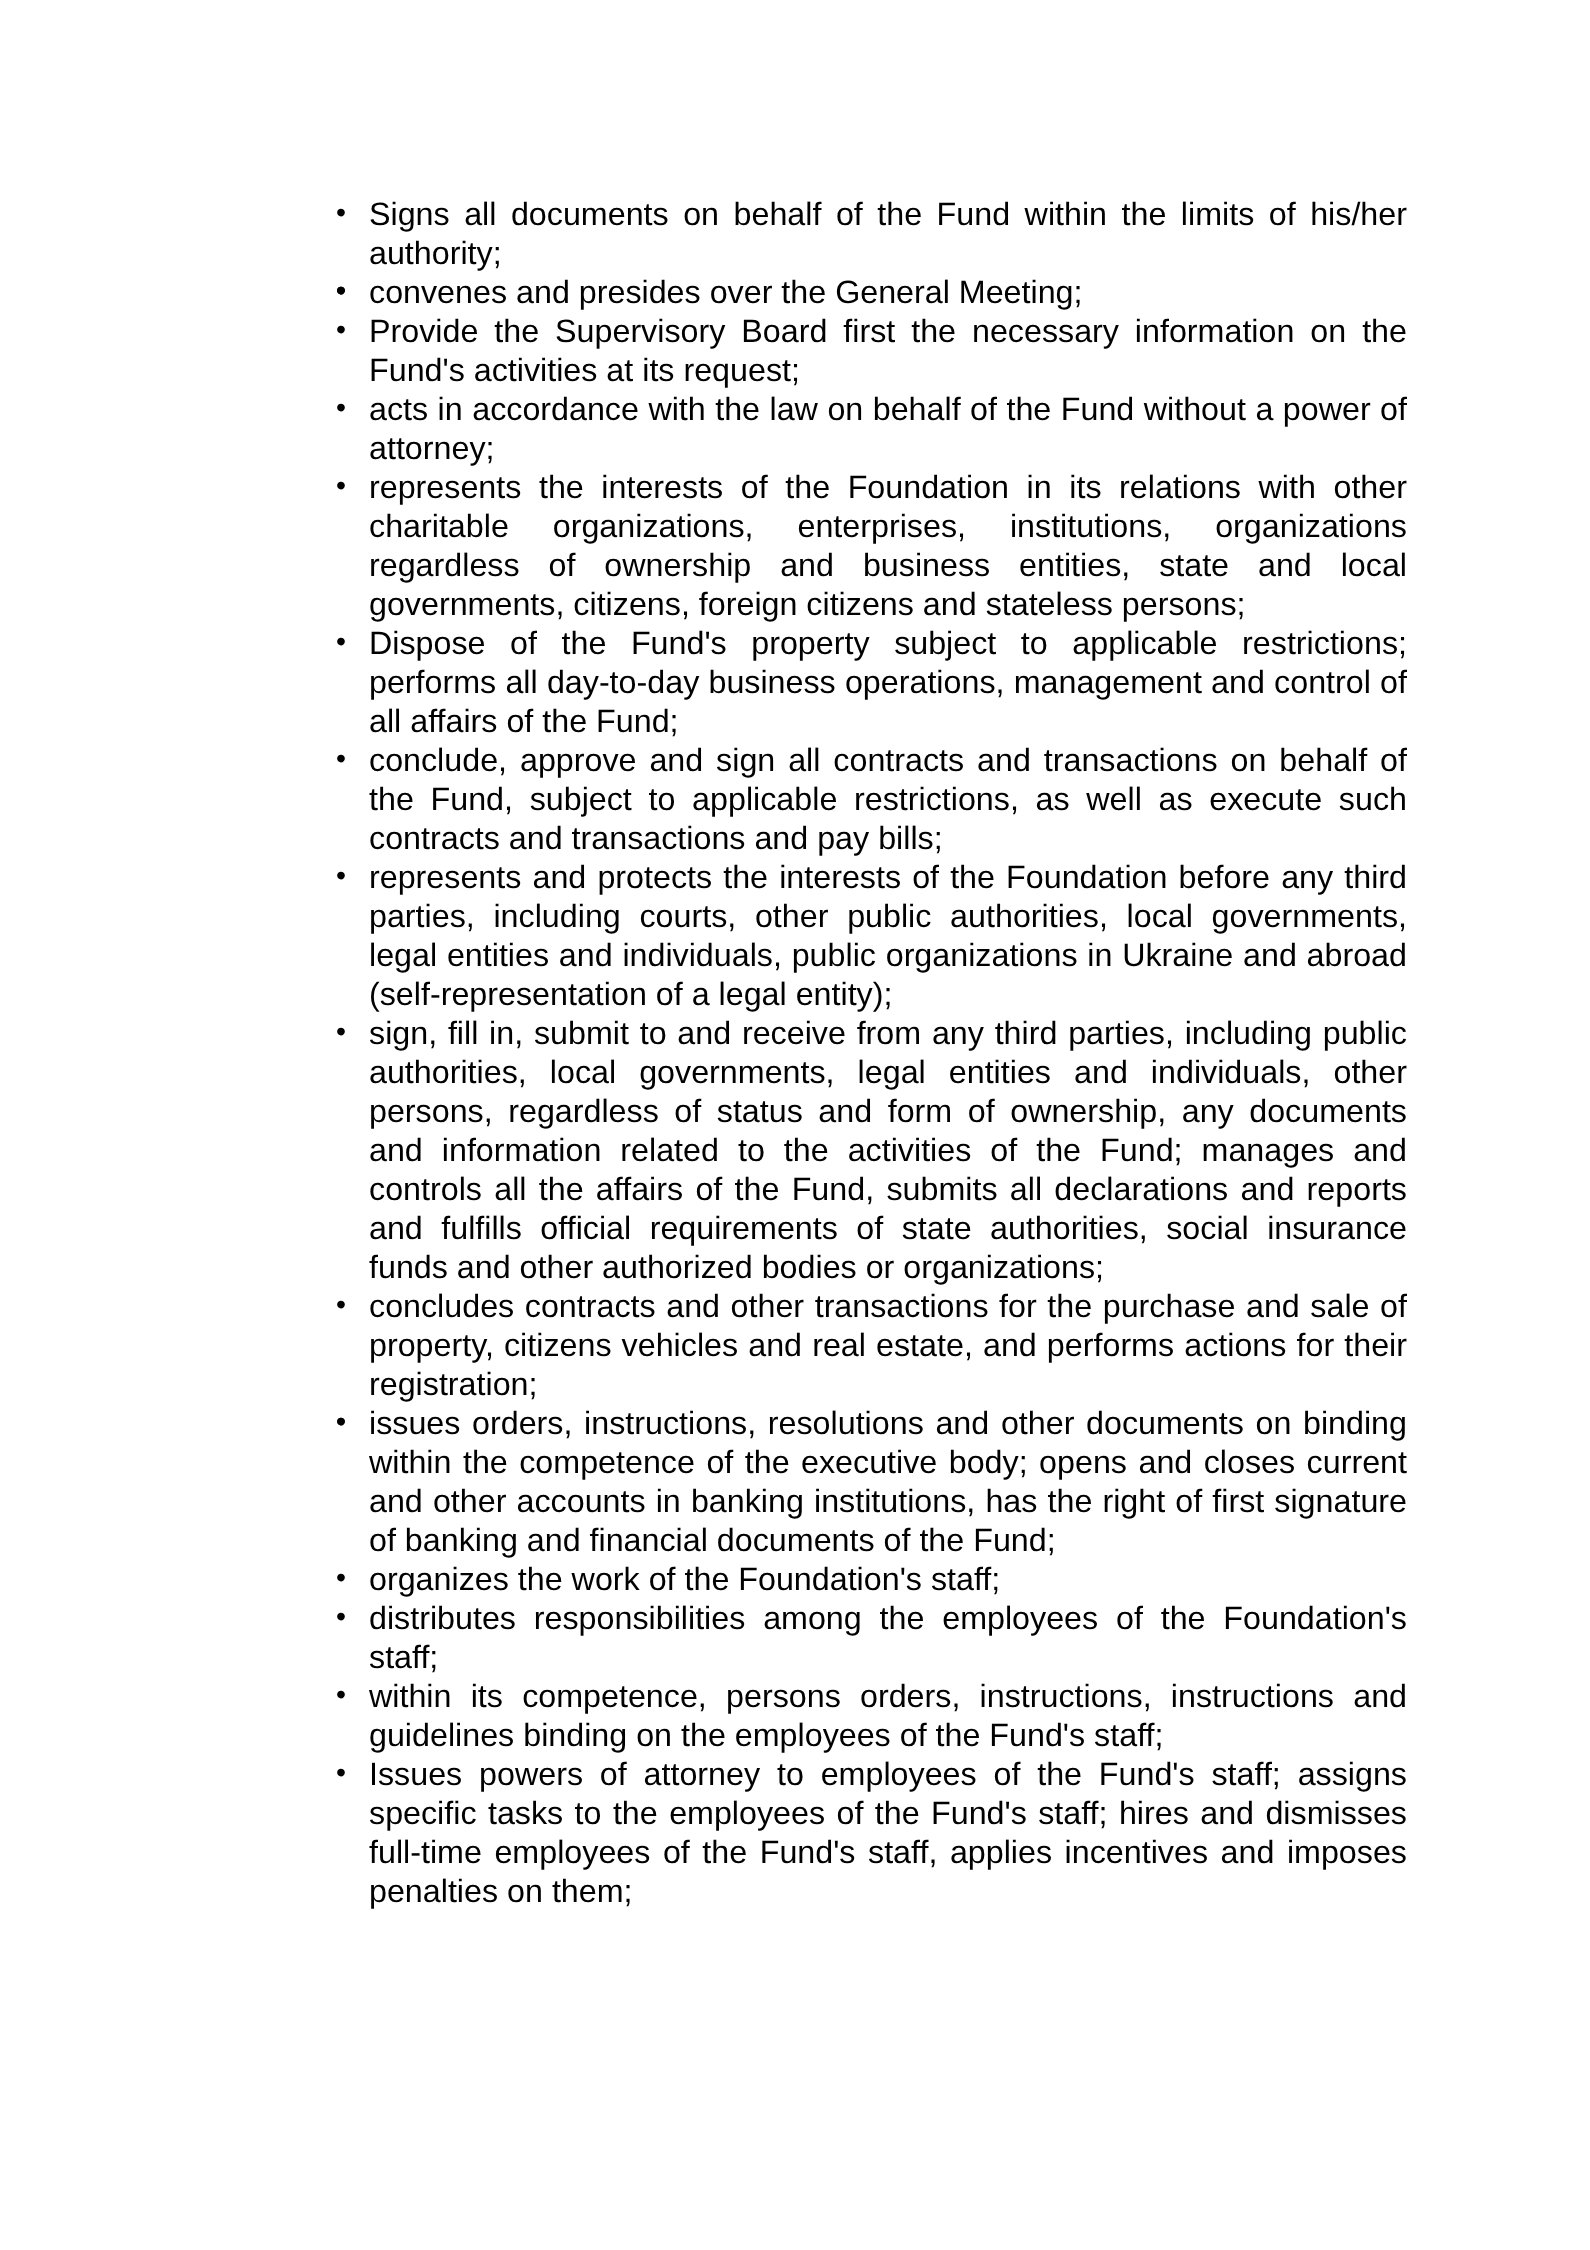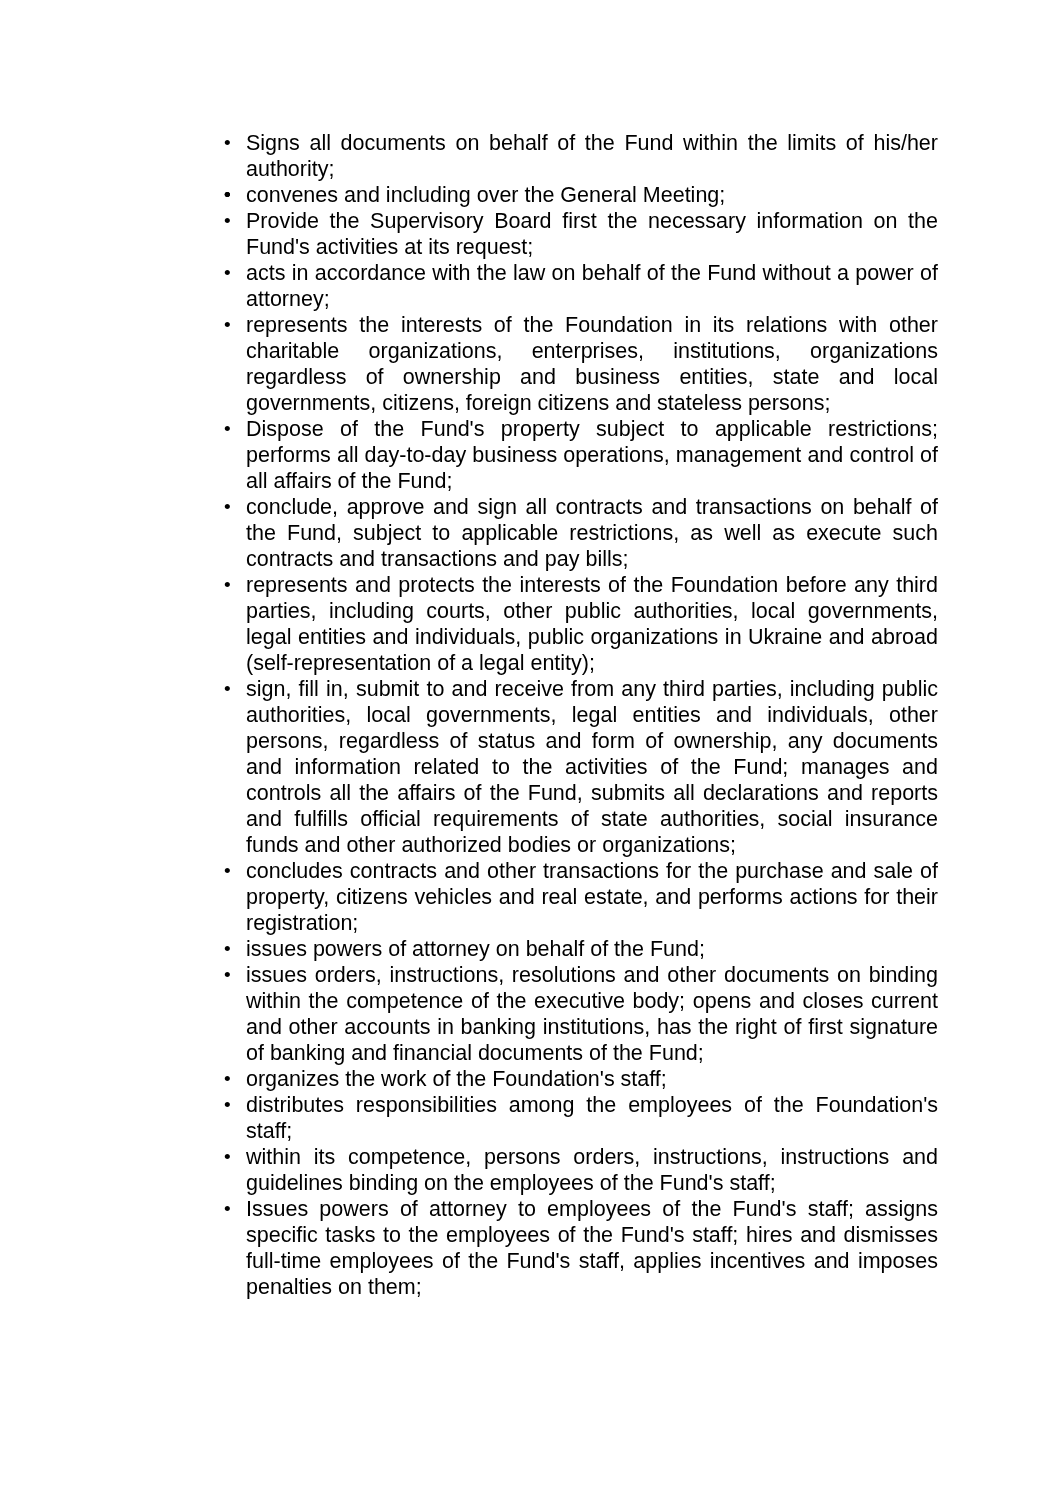--- a/index.html
+++ b/index.html
@@ -55,21 +55,21 @@
       <span class="txt">Signs all documents on behalf of the Fund within the limits of his/her authority;</span>
     </li>
     <li>
       <span class="bullet">•</span>
     </li>
     <li>
       <span class="bullet">•</span>
     </li>
     <li>
       <span class="bullet">•</span>
-      <span class="txt">convenes and including over the General Meeting;</span>
+      <span class="txt">convenes and presides over the General Meeting;</span>
     </li>
     <li>
       <span class="bullet">•</span>
       <span class="txt">Provide the Supervisory Board first the necessary information on the Fund's activities at its request;</span>
     </li>
     <li>
       <span class="bullet">•</span>
       <span class="txt">acts in accordance with the law on behalf of the Fund without a power of attorney;</span>
     </li>
     <li>
@@ -91,21 +91,20 @@
     <li>
       <span class="bullet">•</span>
       <span class="txt">sign, fill in, submit to and receive from any third parties, including public authorities, local governments, legal entities and individuals, other persons, regardless of status and form of ownership, any documents and information related to the activities of the Fund; manages and controls all the affairs of the Fund, submits all declarations and reports and fulfills official requirements of state authorities, social insurance funds and other authorized bodies or organizations;</span>
     </li>
     <li>
       <span class="bullet">•</span>
       <span class="txt">concludes contracts and other transactions for the purchase and sale of property, citizens vehicles and real estate, and performs actions for their registration;</span>
     </li>
     <li>
       <span class="bullet">•</span>
-      <span class="txt">issues powers of attorney on behalf of the Fund;</span>
     </li>
     <li>
       <span class="bullet">•</span>
       <span class="txt">issues orders, instructions, resolutions and other documents on binding within the competence of the executive body; opens and closes current and other accounts in banking institutions, has the right of first signature of banking and financial documents of the Fund;</span>
     </li>
     <li>
       <span class="bullet">•</span>
       <span class="txt">organizes the work of the Foundation's staff;</span>
     </li>
     <li>

